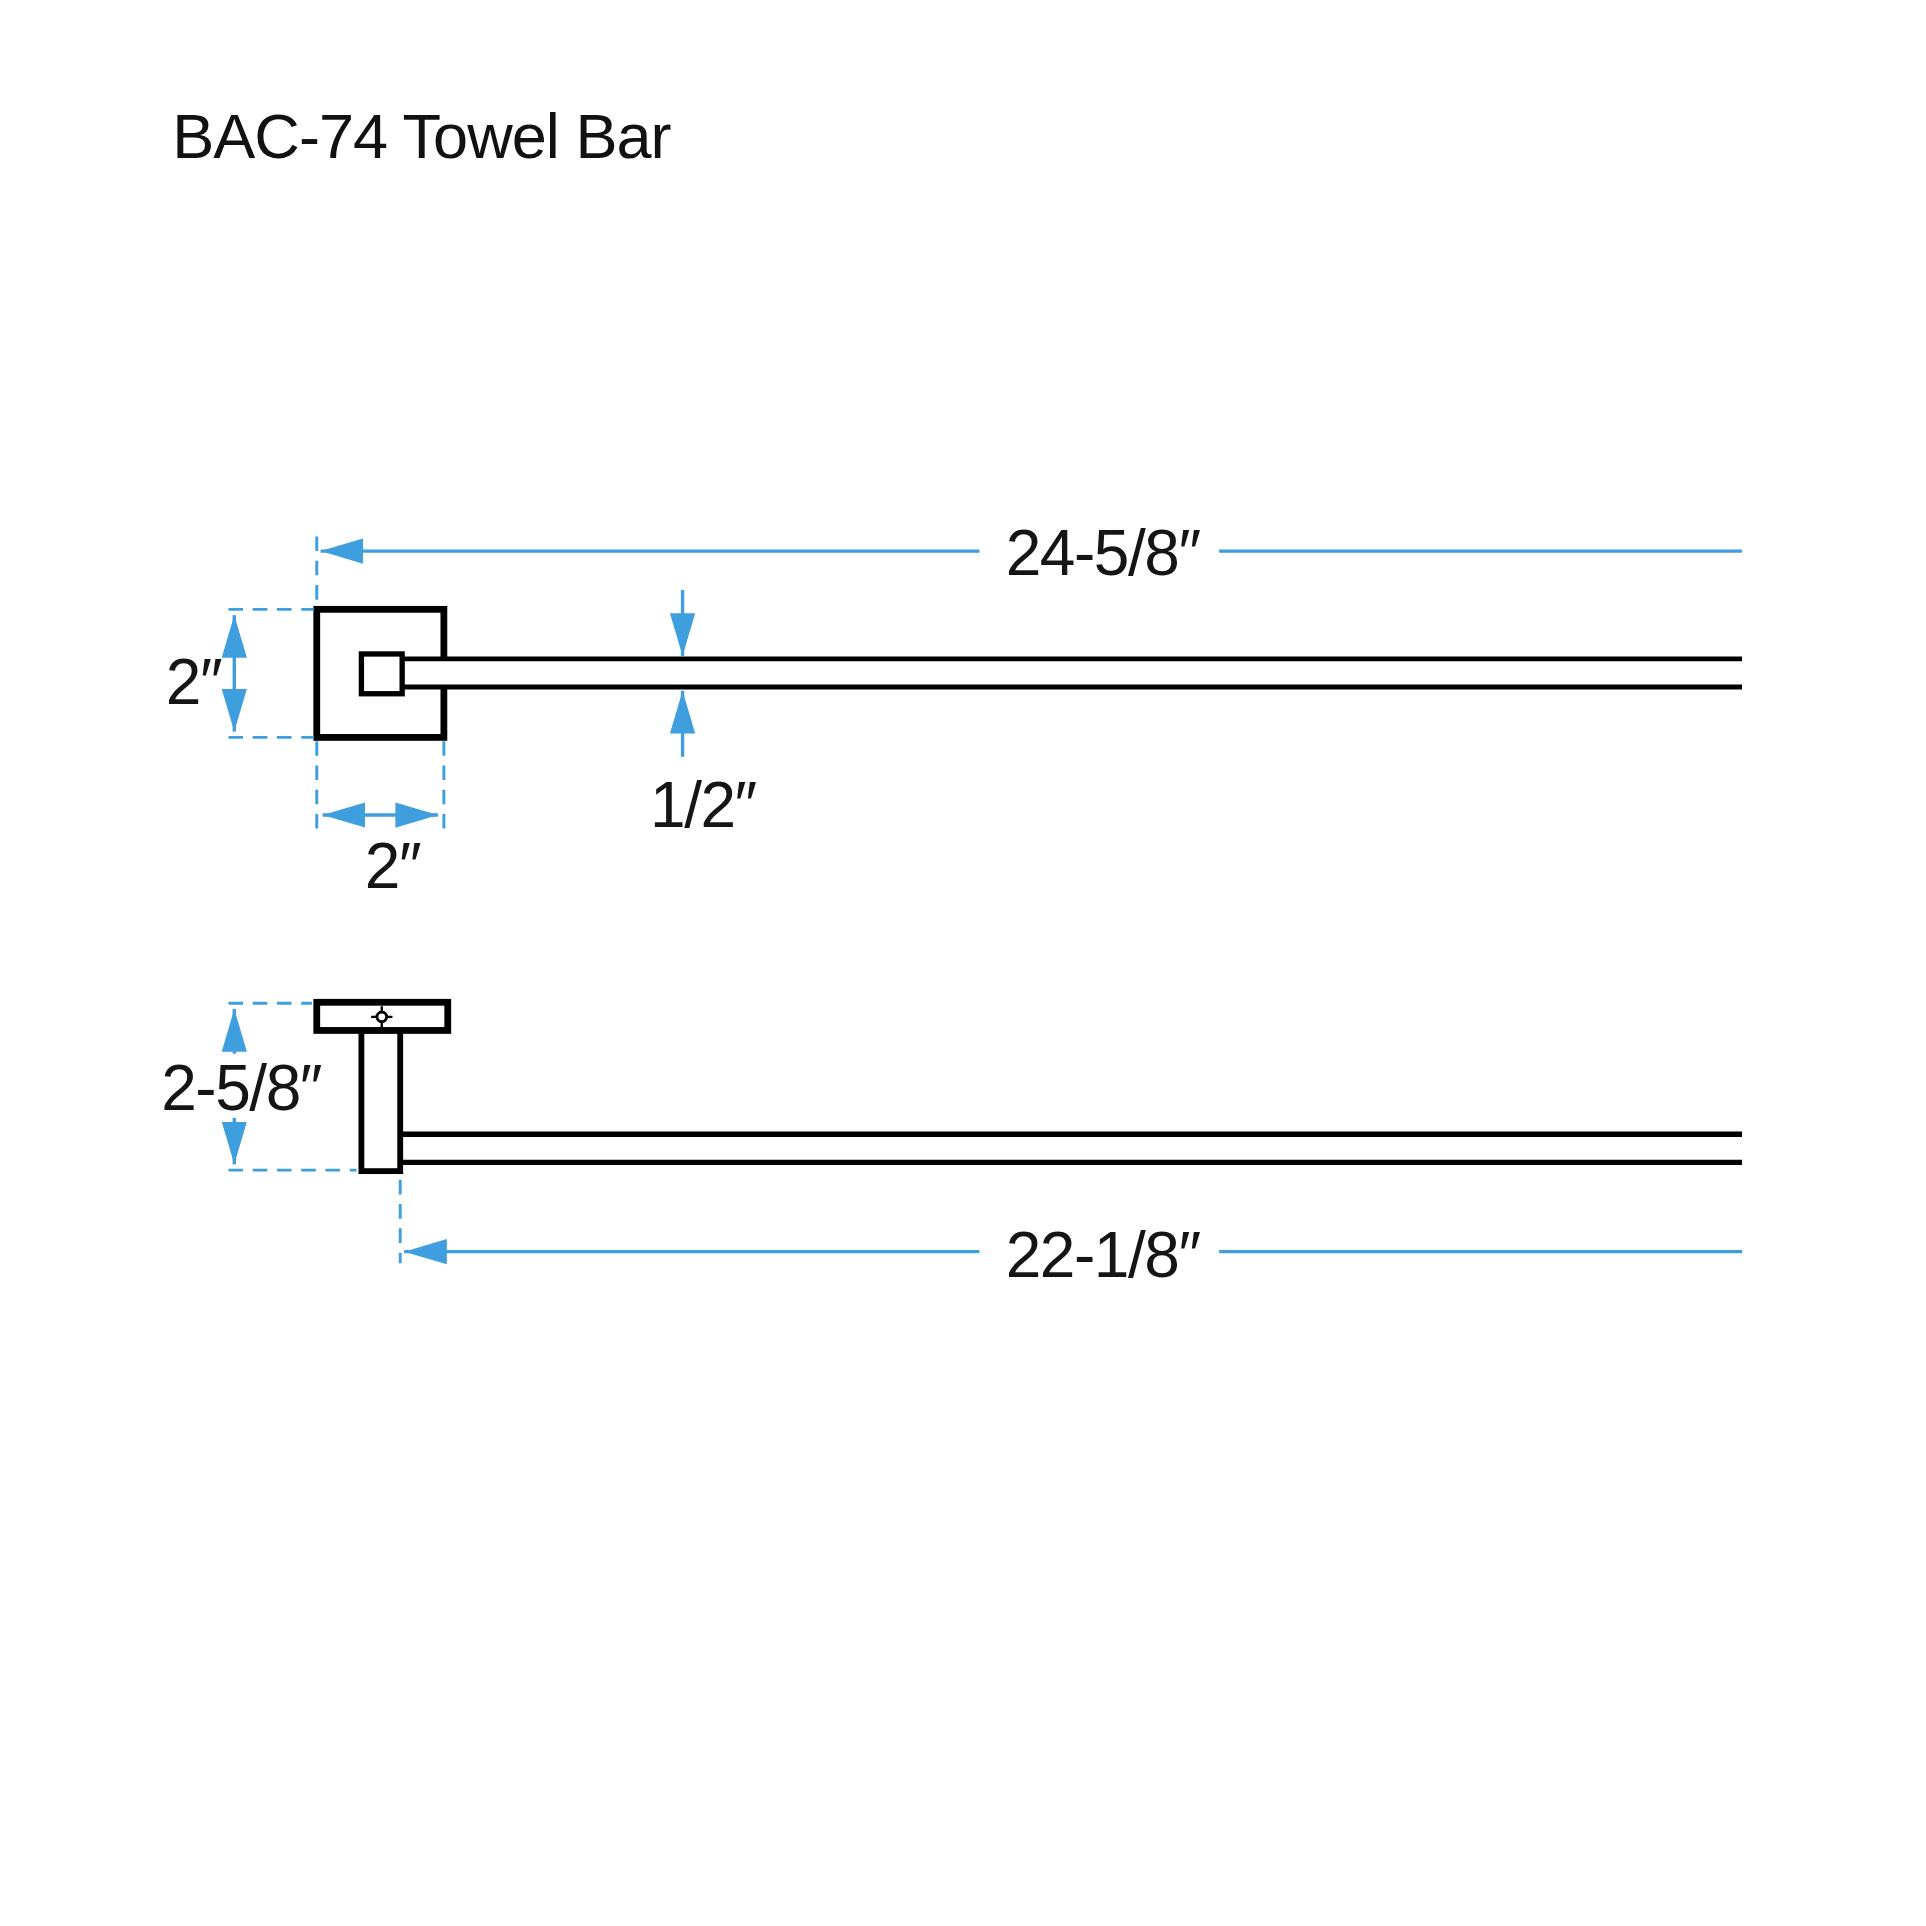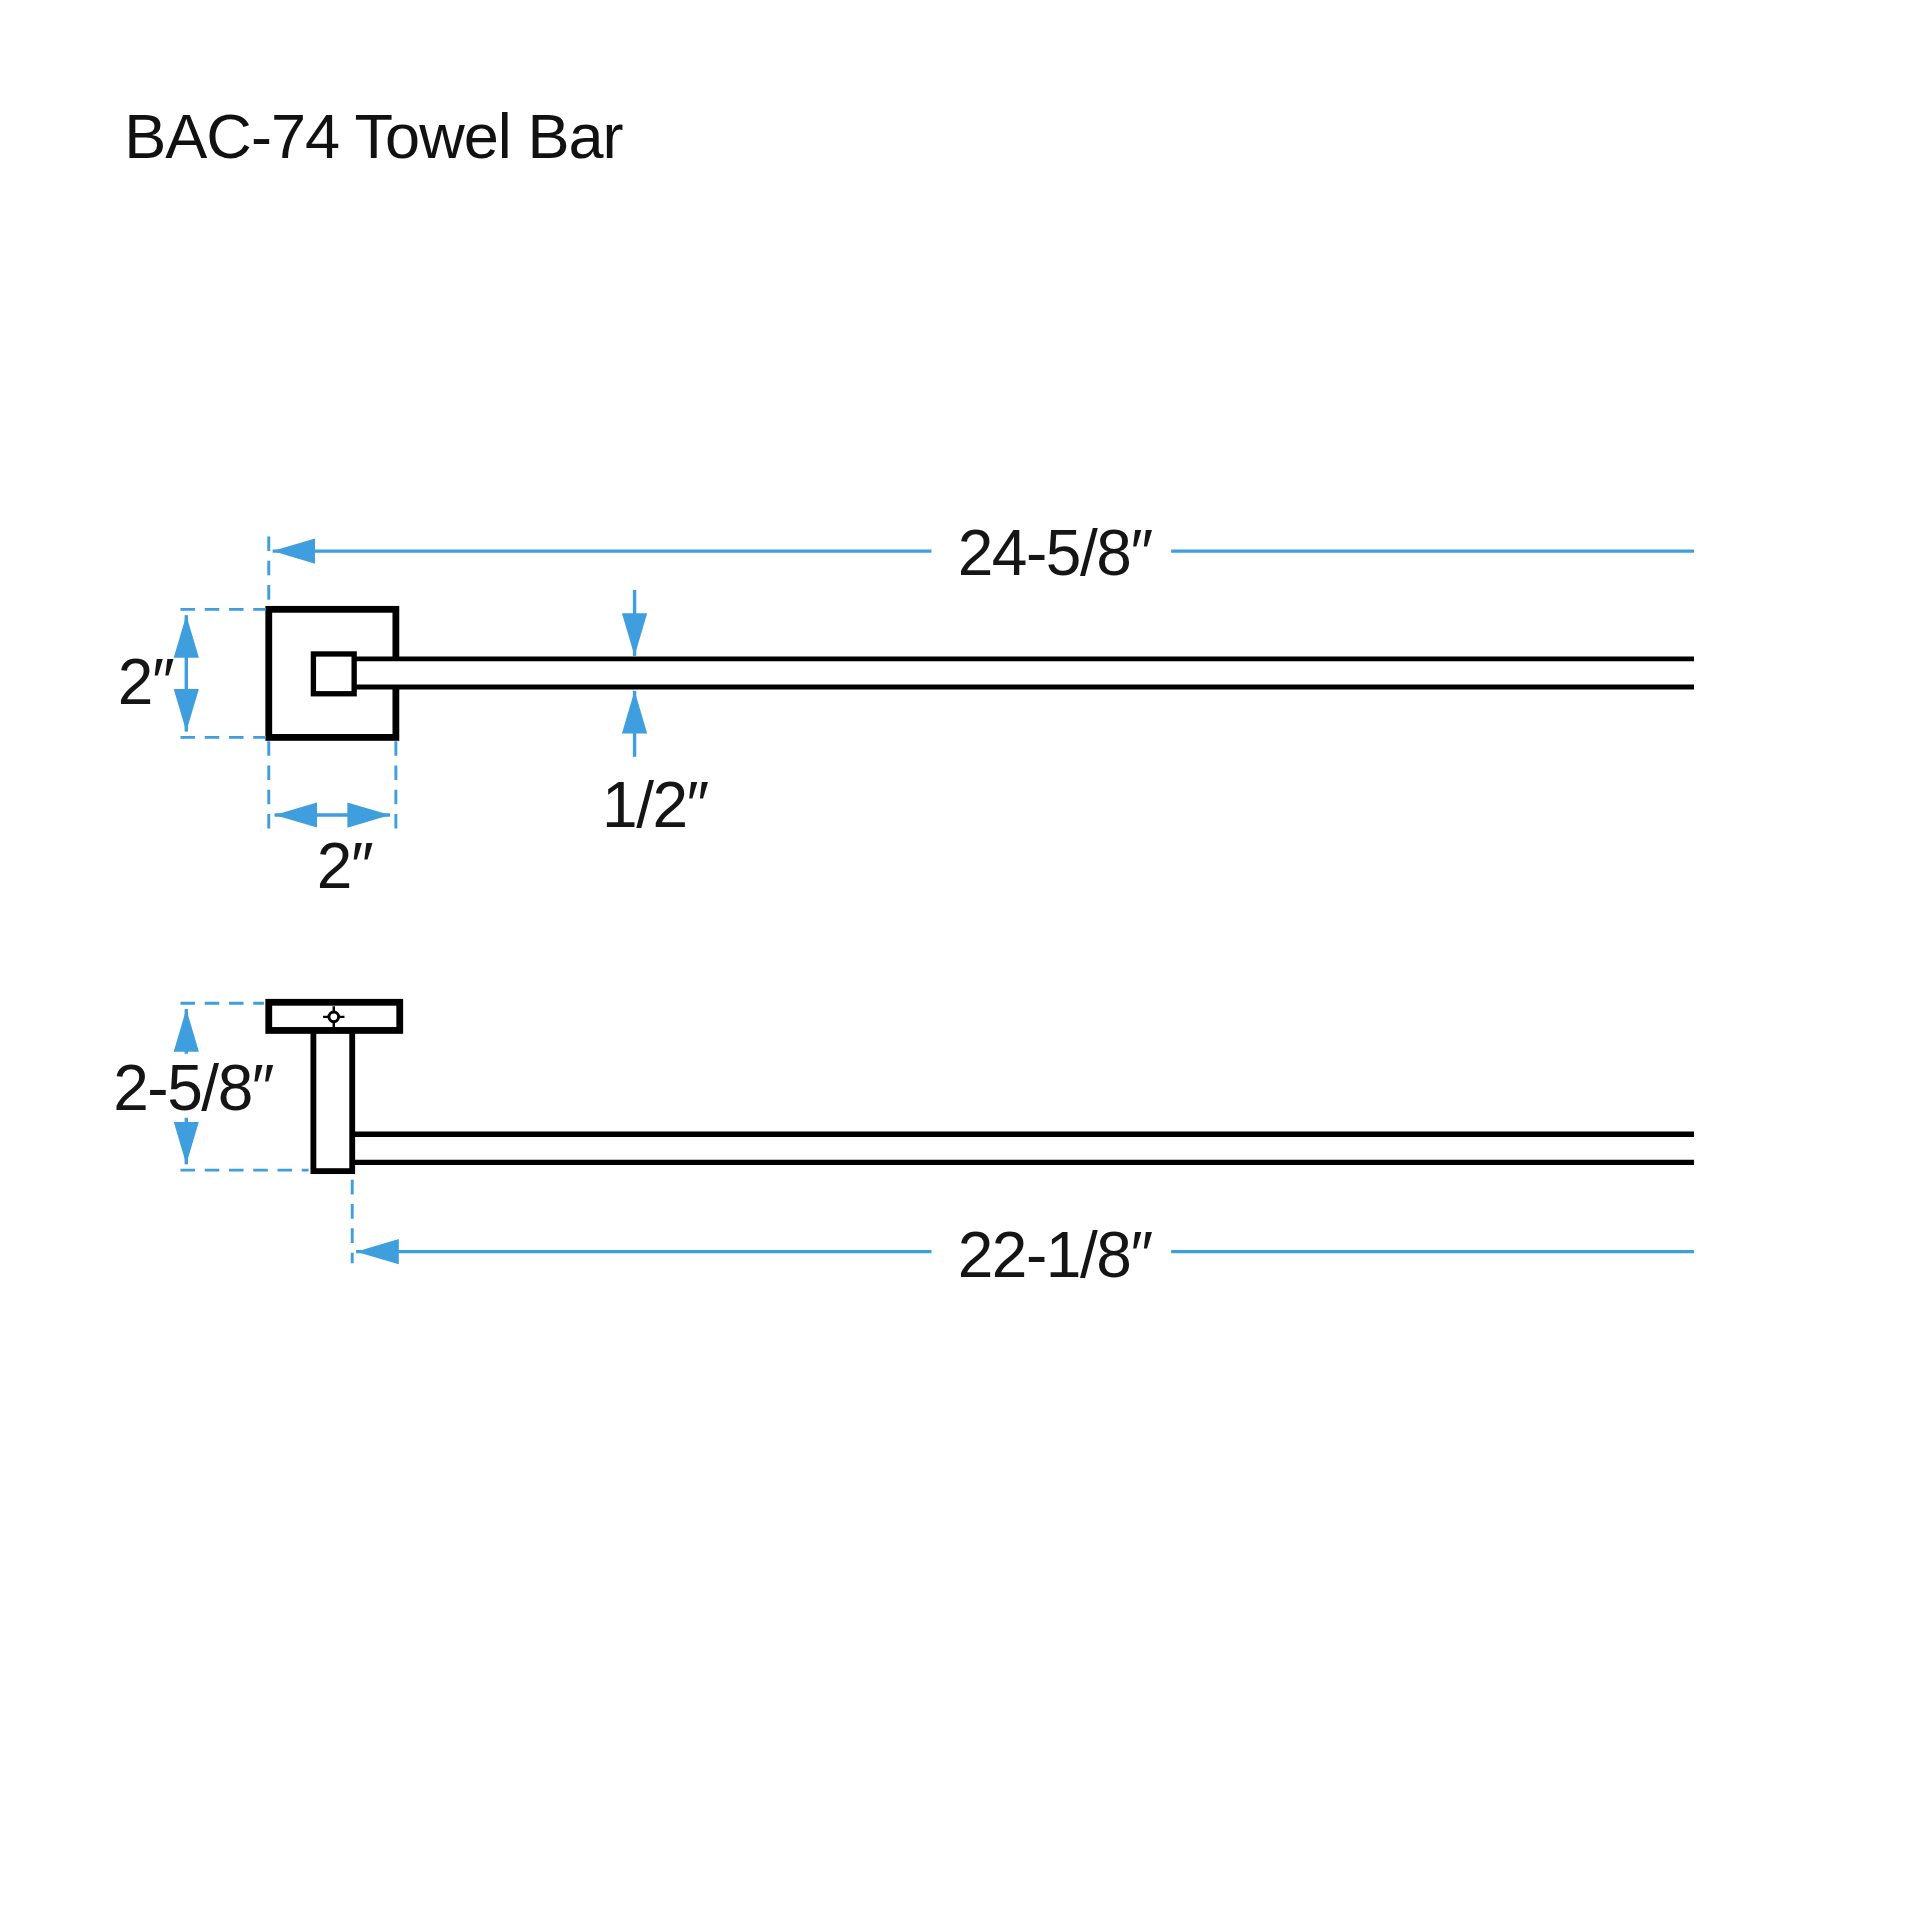--- a/index.html
+++ b/index.html
@@ -1,16 +1,16 @@
 <!DOCTYPE html>
 <html style="--blue: #3E9EDE; --ink: #000000;"><head>
 <meta charset="utf-8">
 <style>
   html,body{margin:0;padding:0;background:#fff;}
-  #stage{position:relative;width:1694px;height:1926px;background:#fff;overflow:hidden;}
+  #stage{position:relative;width:1694px;height:1926px;background:#fff;overflow:hidden;margin-left:48px;}
   svg{display:block;}
   .shape{fill:#fff;stroke:var(--ink,#000);}
   .edge{fill:none;stroke:var(--ink,#000);}
   .sw7{stroke-width:7px;}
   .sw6{stroke-width:6px;}
   .sw55{stroke-width:5.5px;}
   .sw5{stroke-width:5px;}
   .dim{fill:none;stroke:var(--blue,#3E9EDE);stroke-width:3.5px;}
   .ext{fill:none;stroke:var(--blue,#3E9EDE);stroke-width:3px;stroke-dasharray:15 10;}
   .lbl{font-family:"Liberation Sans",sans-serif;font-size:66px;fill:#151515;text-anchor:middle;letter-spacing:-1.5px;}

